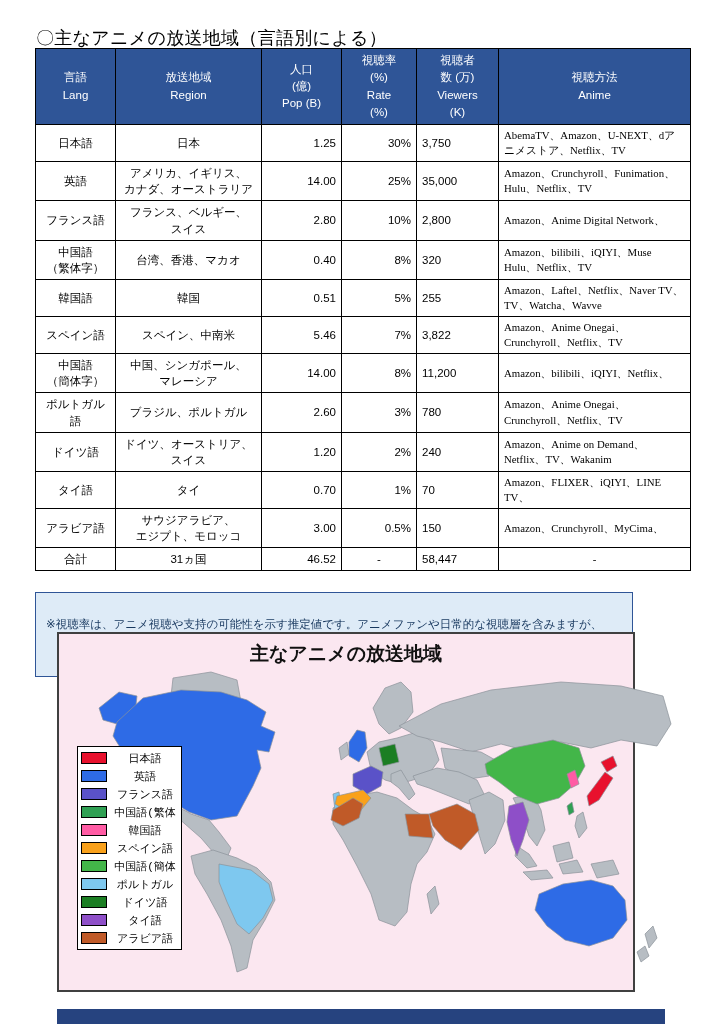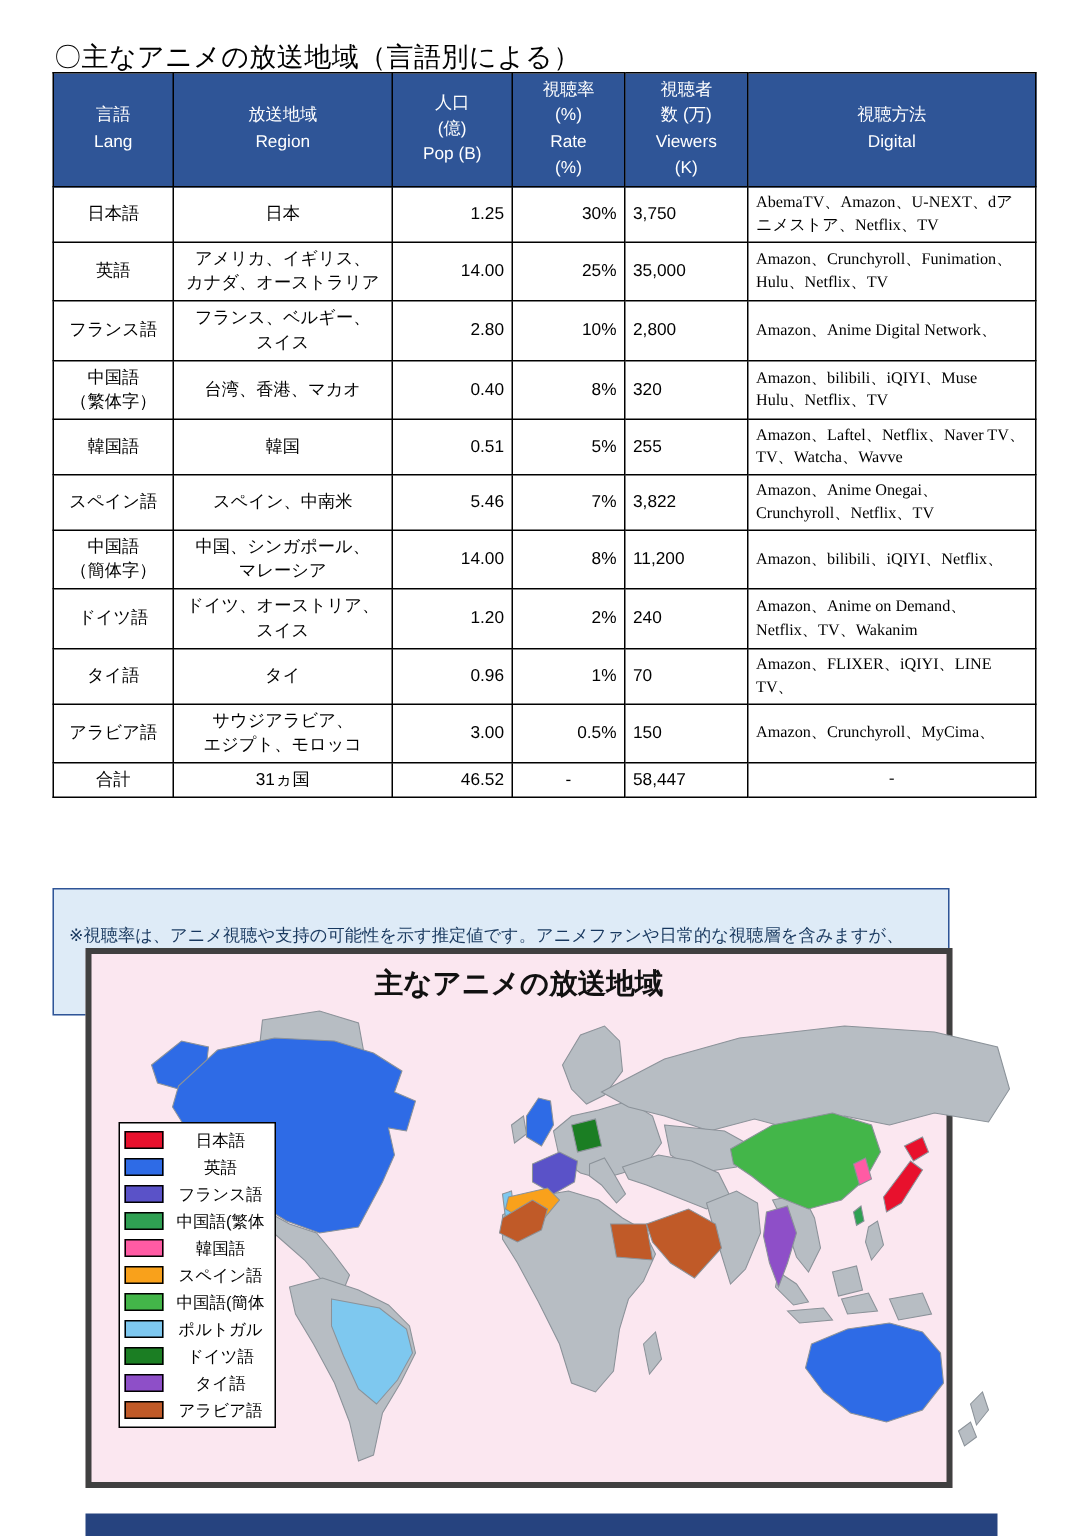--- a/index.html
+++ b/index.html
@@ -31,21 +31,21 @@
 
   .note {
     position:absolute; left:35px; top:592px; width:598px;
     background:var(--note_bg); border:1px solid var(--note_border);
     padding:22px 10px; font-size:11.5px; line-height:1.7; color:#17375E;
     white-space:pre-line;
   }
 
   .map-panel {
     position:absolute; left:57px; top:632px; width:578px; height:360px;
-    background:var(--map_bg); border:4px solid #404040;
+    background:var(--map_bg); border:2px solid #404040;font-family:Liberation Mono, monospace;
   }
   .map-title { text-align:center; font-size:19px; font-weight:600; margin-top:7px; color:#111; }
   .map-svg { position:absolute; left:2px; top:34px; }
   .country { stroke:#8b9299; stroke-width:0.7; }
 
   .legend {
     position:absolute; left:18px; top:112px; width:105px;
     background:#fff; border:1px solid #000; padding:2px 3px;
   }
   .legend-row { display:flex; align-items:center; height:18px; gap:5px; }
@@ -85,21 +85,21 @@
       <th>
           <div>視聴率 (%)</div>
           <div>Rate (%)</div>
         </th>
       <th>
           <div>視聴者数 (万)</div>
           <div>Viewers (K)</div>
         </th>
       <th>
           <div>視聴方法</div>
-          <div>Digital</div>
+          <div>Anime</div>
         </th>
     </tr>
   </thead>
   <tbody>
     <tr>
       <td class="c-lang">日本語</td>
       <td class="c-region">日本</td>
       <td class="c-pop">1.25</td>
       <td class="c-rate">30%</td>
       <td class="c-view">3,750</td>
@@ -152,32 +152,40 @@
       <td class="c-lang">中国語
 （簡体字）</td>
       <td class="c-region">中国、シンガポール、
 マレーシア</td>
       <td class="c-pop">14.00</td>
       <td class="c-rate">8%</td>
       <td class="c-view">11,200</td>
       <td class="c-method">Amazon、bilibili、iQIYI、Netflix、</td>
     </tr>
     <tr>
+      <td class="c-lang">ポルトガル語</td>
+      <td class="c-region">ブラジル、ポルトガル</td>
+      <td class="c-pop">2.60</td>
+      <td class="c-rate">3%</td>
+      <td class="c-view">780</td>
+      <td class="c-method">Amazon、Anime Onegai、Crunchyroll、Netflix、TV</td>
+    </tr>
+    <tr>
       <td class="c-lang">ドイツ語</td>
       <td class="c-region">ドイツ、オーストリア、
 スイス</td>
       <td class="c-pop">1.20</td>
       <td class="c-rate">2%</td>
       <td class="c-view">240</td>
       <td class="c-method">Amazon、Anime on Demand、Netflix、TV、Wakanim</td>
     </tr>
     <tr>
       <td class="c-lang">タイ語</td>
       <td class="c-region">タイ</td>
-      <td class="c-pop">0.96</td>
+      <td class="c-pop">0.70</td>
       <td class="c-rate">1%</td>
       <td class="c-view">70</td>
       <td class="c-method">Amazon、FLIXER、iQIYI、LINE TV、</td>
     </tr>
     <tr>
       <td class="c-lang">アラビア語</td>
       <td class="c-region">サウジアラビア、
 エジプト、モロッコ</td>
       <td class="c-pop">3.00</td>
       <td class="c-rate">0.5%</td>

